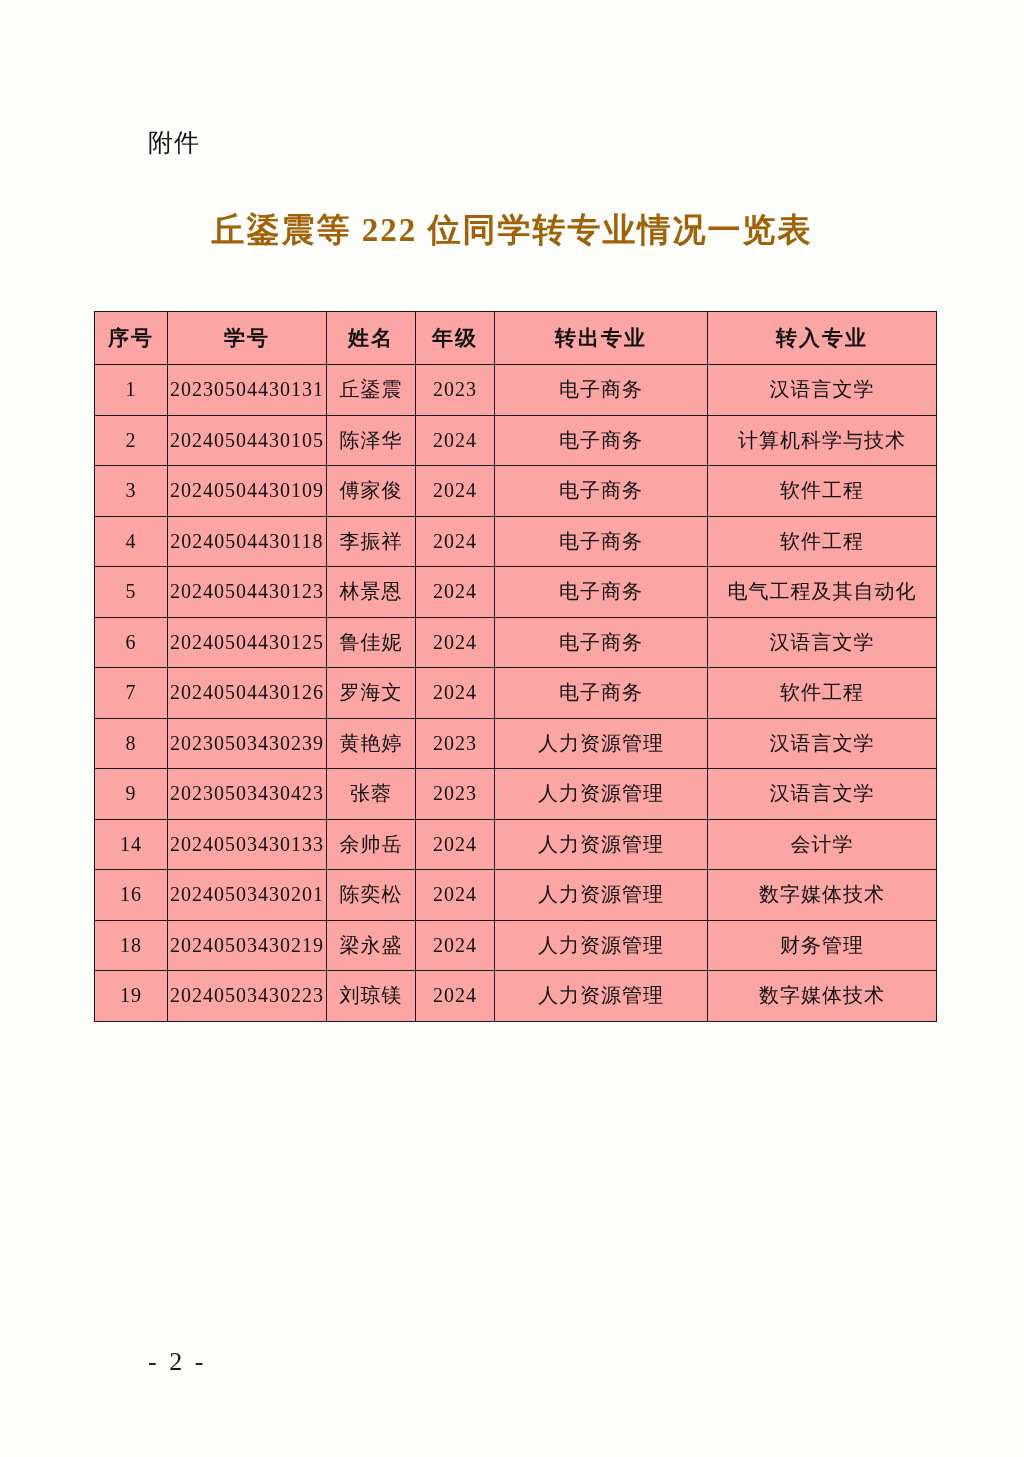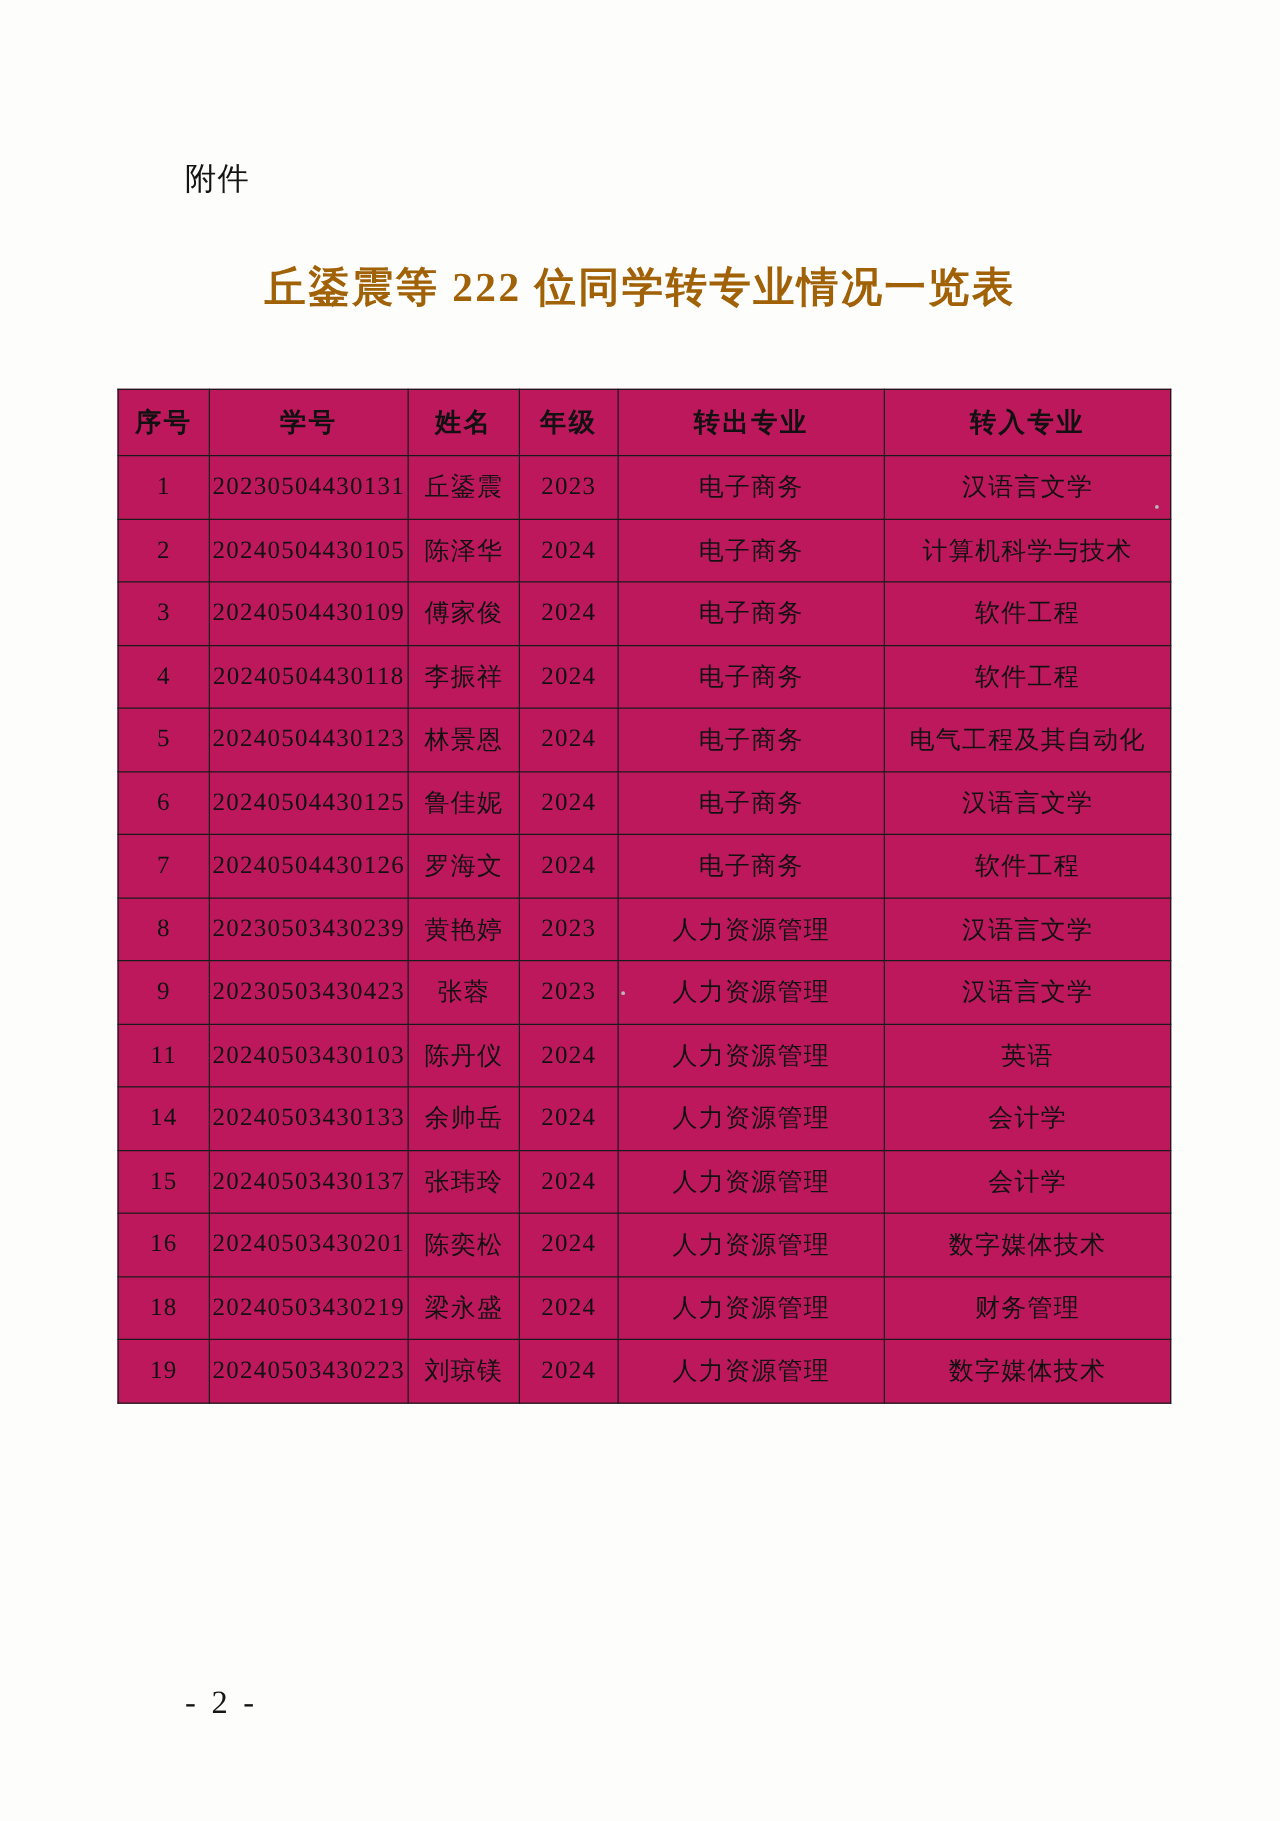--- a/index.html
+++ b/index.html
@@ -46,21 +46,21 @@
   .table-wrap {
     position: absolute;
     left: 94px;
     top: 311px;
     width: 836px;
   }
   table.transfer-table {
     border-collapse: collapse;
     width: 836px;
     table-layout: fixed;
-    background: #be185d;
+    background: #fca5a5;
   }
   table.transfer-table td,
   table.transfer-table th {
     border: 1.3px solid #1a1a1a;
     text-align: center;
     vertical-align: middle;
     font-family: "Liberation Serif", "DejaVu Serif", serif;
     color: #111111;
     padding: 0;
   }
@@ -189,44 +189,28 @@
           </tr>
           <tr>
             <td class="col-idx">9</td>
             <td class="col-sid">20230503430423</td>
             <td class="col-name">张蓉</td>
             <td class="col-grade">2023</td>
             <td class="col-from">人力资源管理</td>
             <td class="col-to">汉语言文学</td>
           </tr>
           <tr>
-            <td class="col-idx">11</td>
-            <td class="col-sid">20240503430103</td>
-            <td class="col-name">陈丹仪</td>
-            <td class="col-grade">2024</td>
-            <td class="col-from">人力资源管理</td>
-            <td class="col-to">英语</td>
-          </tr>
-          <tr>
             <td class="col-idx">14</td>
             <td class="col-sid">20240503430133</td>
             <td class="col-name">余帅岳</td>
             <td class="col-grade">2024</td>
             <td class="col-from">人力资源管理</td>
             <td class="col-to">会计学</td>
           </tr>
           <tr>
-            <td class="col-idx">15</td>
-            <td class="col-sid">20240503430137</td>
-            <td class="col-name">张玮玲</td>
-            <td class="col-grade">2024</td>
-            <td class="col-from">人力资源管理</td>
-            <td class="col-to">会计学</td>
-          </tr>
-          <tr>
             <td class="col-idx">16</td>
             <td class="col-sid">20240503430201</td>
             <td class="col-name">陈奕松</td>
             <td class="col-grade">2024</td>
             <td class="col-from">人力资源管理</td>
             <td class="col-to">数字媒体技术</td>
           </tr>
           <tr>
             <td class="col-idx">18</td>
             <td class="col-sid">20240503430219</td>

